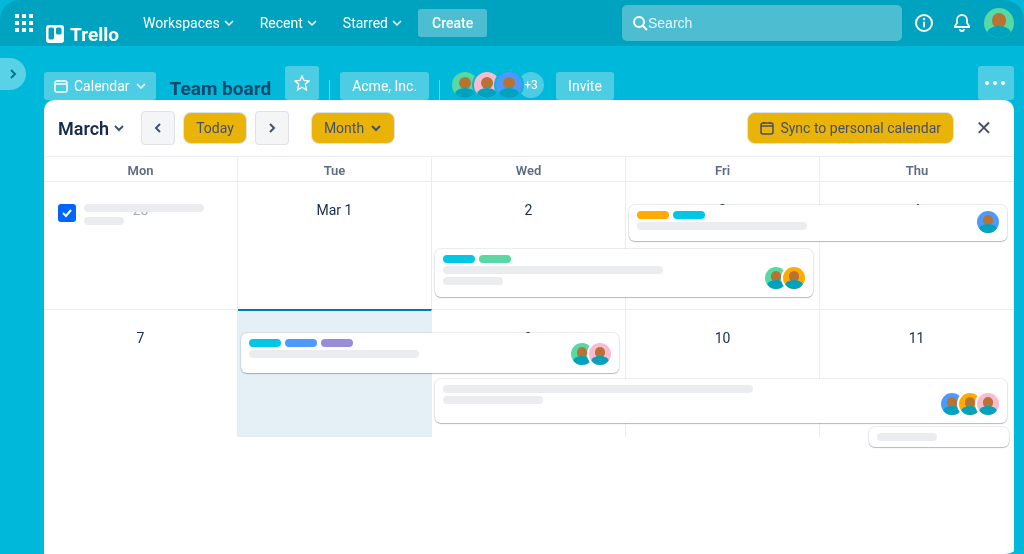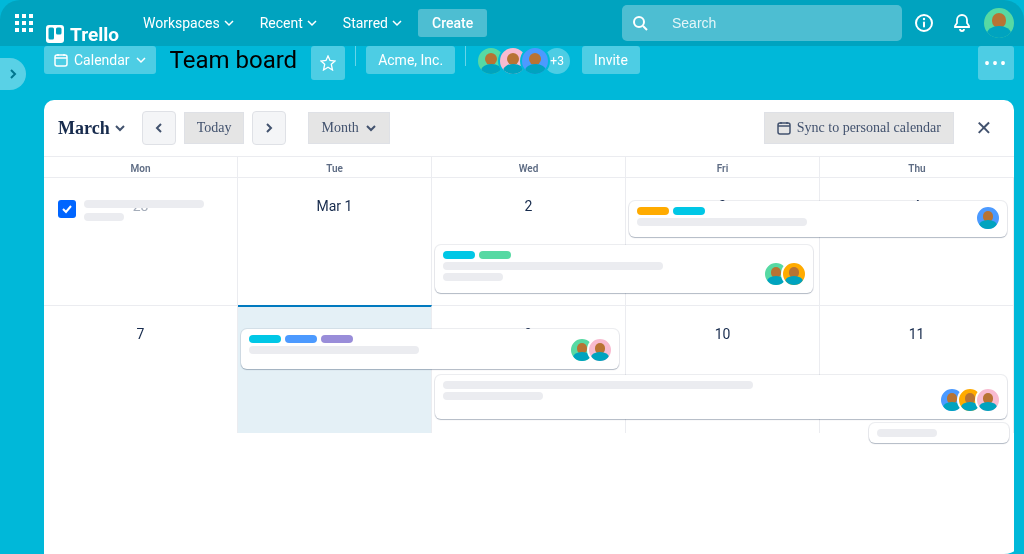--- a/index.html
+++ b/index.html
@@ -53,21 +53,21 @@
   cursor: pointer;
 }
 .search-box {
   margin-left: auto;
   background: rgba(255,255,255,0.3);
   border-radius: 5px;
   height: 34px;
   width: 280px;
   display: flex; align-items: center;
   padding: 18px 10px;
-  gap: 24px;
+  gap: 0;
   color: #fff;
 }
 .search-box input {
   background: transparent; border: none; outline: none;
   color: #fff; font-size: 14px; flex: 1;
 }
 .search-box input::placeholder { color: rgba(255,255,255,0.85); }
 .topnav-icon {
   width: 32px; height: 32px;
   display: flex; align-items: center; justify-content: center;
@@ -106,34 +106,34 @@
   background: rgba(255,255,255,0.35);
   border-radius: 0 16px 16px 0;
   display: flex; align-items: center; justify-content: center;
   color: #00768e;
   cursor: pointer;
 }
 
 
 .board-header {
   height: 54px;
-  display: flex; align-items: flex-start;
+  display: flex; align-items: flex-end;
   padding: 0 10px 0 44px;
   gap: 10px;
 }
 .view-switch {
   background: rgba(255,255,255,0.3);
   border-radius: 3px;
   padding: 6px 10px;
   display: flex; align-items: center; gap: 6px;
   color: #fff; font-size: 14px;
   cursor: pointer;
 }
 .board-title {
-  color: #000000; font-size: 24px; font-weight: 400;
+  color: #0c4a6e; font-size: 19px; font-weight: 700;
   padding: 0 4px;
 }
 .icon-btn {
   width: 34px; height: 34px;
   background: rgba(255,255,255,0.3);
   border-radius: 3px;
   display: flex; align-items: center; justify-content: center;
   color: #fff;
   cursor: pointer;
 }
@@ -183,43 +183,42 @@
   margin: 0 10px 0 44px;
   height: calc(100% - 100px);
   overflow: hidden;
   display: flex; flex-direction: column;
 }
 .cal-header {
   height: 56px;
   display: flex; align-items: center;
   padding: 16px 14px;
   gap: 8px;
-  font-family: Liberation Serif, serif;
 }
 .month-label {
   font-size: 18px; font-weight: 600; color: #172b4d;
   display: flex; align-items: center; gap: 4px;
   padding-right: 8px;
 }
 .nav-btn {
   width: 34px; height: 34px;
   border: 1px solid #dfe1e6;
   border-radius: 4px;
   display: flex; align-items: center; justify-content: center;
   color: #42526e;
   cursor: pointer;
   background: #f4f5f7;
 }
 .today-btn, .period-btn, .sync-btn {
   border: 1px solid #dfe1e6;
-  border-radius: 0;
+  border-radius: 8px;
   padding: 7px 12px;
   color: #42526e; font-size: 14px;
   cursor: pointer;
-  background: #e5e5e5;
+  background: #eab308;
   display: flex; align-items: center; gap: 6px;
 }
 .period-btn { margin-left: 14px; }
 .sync-btn { margin-left: auto; align-items: center; }
 .close-cal {
   width: 32px; height: 32px;
   display: flex; align-items: center; justify-content: center;
   color: #42526e;
   cursor: pointer;
   margin-left: 6px;
@@ -231,21 +230,21 @@
   flex: 1;
   display: flex; flex-direction: column;
   border-top: 1px solid #ebecf0;
 }
 .dow-row {
   display: grid;
   grid-template-columns: repeat(5, 1fr);
 }
 .dow-cell {
   text-align: center;
-  font-size: 10px; font-weight: 600; color: #5e6c84;
+  font-size: 13px; font-weight: 600; color: #5e6c84;
   padding: 6px 0 3px 0;
   border-right: 1px solid #ebecf0;
 }
 .dow-cell:last-child { border-right: none; }
 .week-row {
   display: grid;
   grid-template-columns: repeat(5, 1fr);
   position: relative;
   height: 128px;
 }

